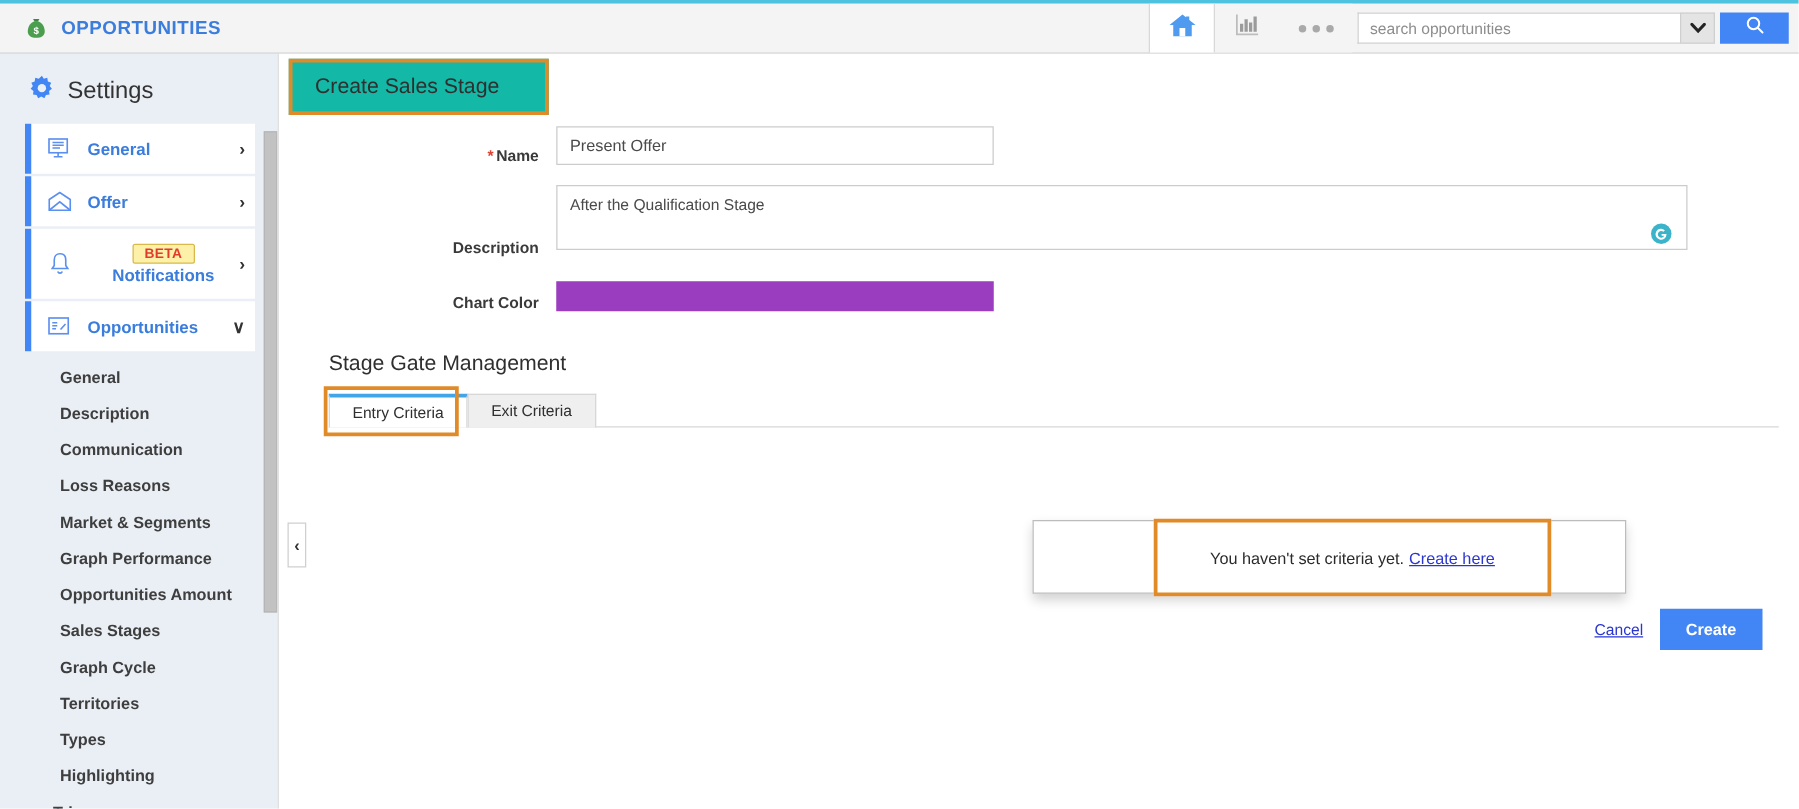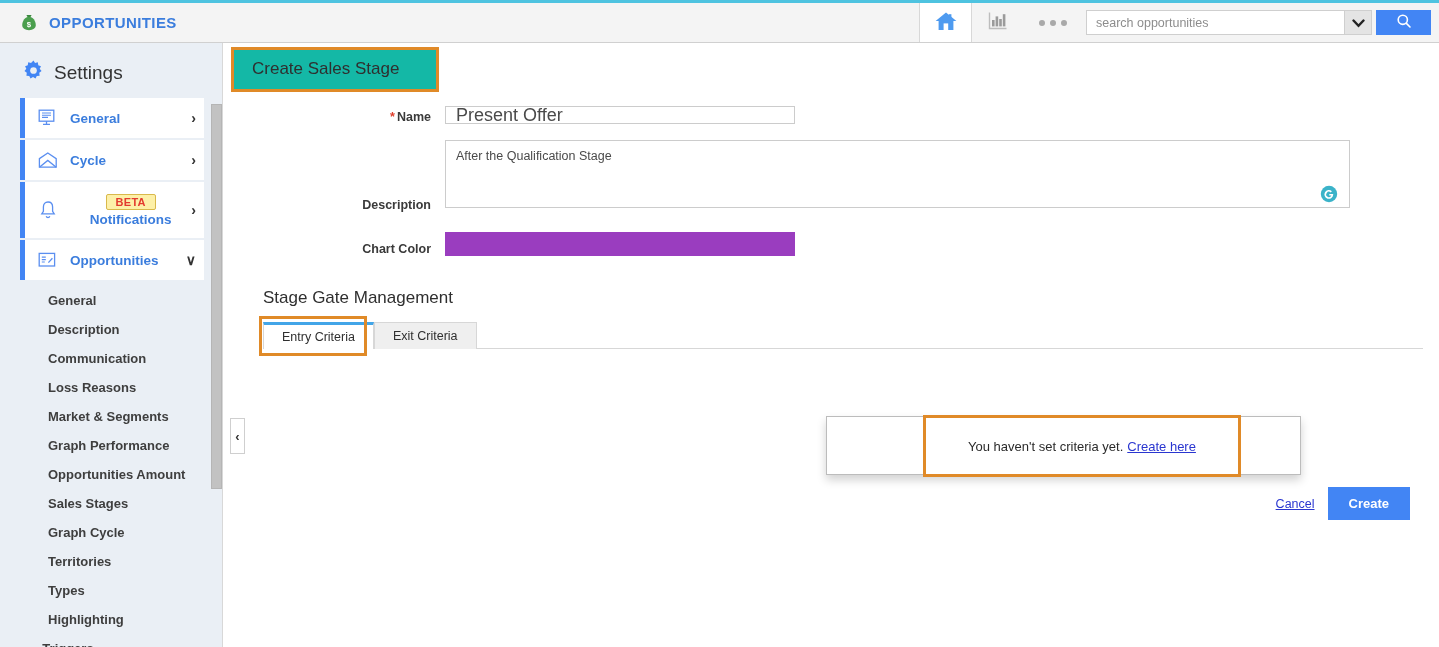--- a/index.html
+++ b/index.html
@@ -211,32 +211,32 @@
     text-align: right;
     font-size: 12.5px;
     font-weight: bold;
     color: #3a3a3a;
     padding-top: 9px;
     padding-right: 14px;
   }
   .req { color: #e0402e; margin-right: 2px; }
 
   #name-input {
-    width: 350px; height: 18px;
+    width: 350px; height: 31px;
     border: 1px solid #cccccc;
-    font-size: 18px; color: #4a4a4a;
+    font-size: 13px; color: #4a4a4a;
     padding: 0 10px;
     outline: none;
     font-family: "Liberation Sans", sans-serif;
     background: #fff;
   }
 
   #desc-wrap { position: relative; }
   #desc-input {
-    width: 905px; height: 68px;
+    width: 905px; height: 52px;
     border: 1px solid #cccccc;
     font-size: 12.5px; color: #4a4a4a;
     padding: 7px 10px;
     outline: none; resize: none;
     font-family: "Liberation Sans", sans-serif;
     line-height: 1.3;
     background: #fff;
   }
   #grammarly-icon {
     position: absolute; right: 12px; bottom: 9px;
@@ -439,21 +439,21 @@
         <span class="chev">›</span>
       </div>
 
       <div class="nav-group">
         <span class="ico">
           <svg width="20" height="17" viewBox="0 0 20 17" aria-hidden="true">
             <path d="M1.4 6.6 9.8 1l8.4 5.6v8.6H1.4z" fill="none" stroke="#5b8ff0" stroke-width="1.3"></path>
             <path d="M1.4 15.2 9.8 8.4l8.4 6.8" fill="none" stroke="#5b8ff0" stroke-width="1.3"></path>
           </svg>
         </span>
-        <span class="label">Cycle</span>
+        <span class="label">Offer</span>
         <span class="chev">›</span>
       </div>
 
       <div class="nav-group" id="nav-notifications">
         <span class="ico">
           <svg width="18" height="20" viewBox="0 0 18 20" aria-hidden="true">
             <path d="M9 2c3 0 4.6 2.2 4.6 5v4.4l1.6 2.4H2.8l1.6-2.4V7c0-2.8 1.6-5 4.6-5z" fill="none" stroke="#5b8ff0" stroke-width="1.3"></path>
             <path d="M7.2 16.2a1.9 1.9 0 0 0 3.6 0" fill="none" stroke="#5b8ff0" stroke-width="1.3"></path>
           </svg>
         </span>

